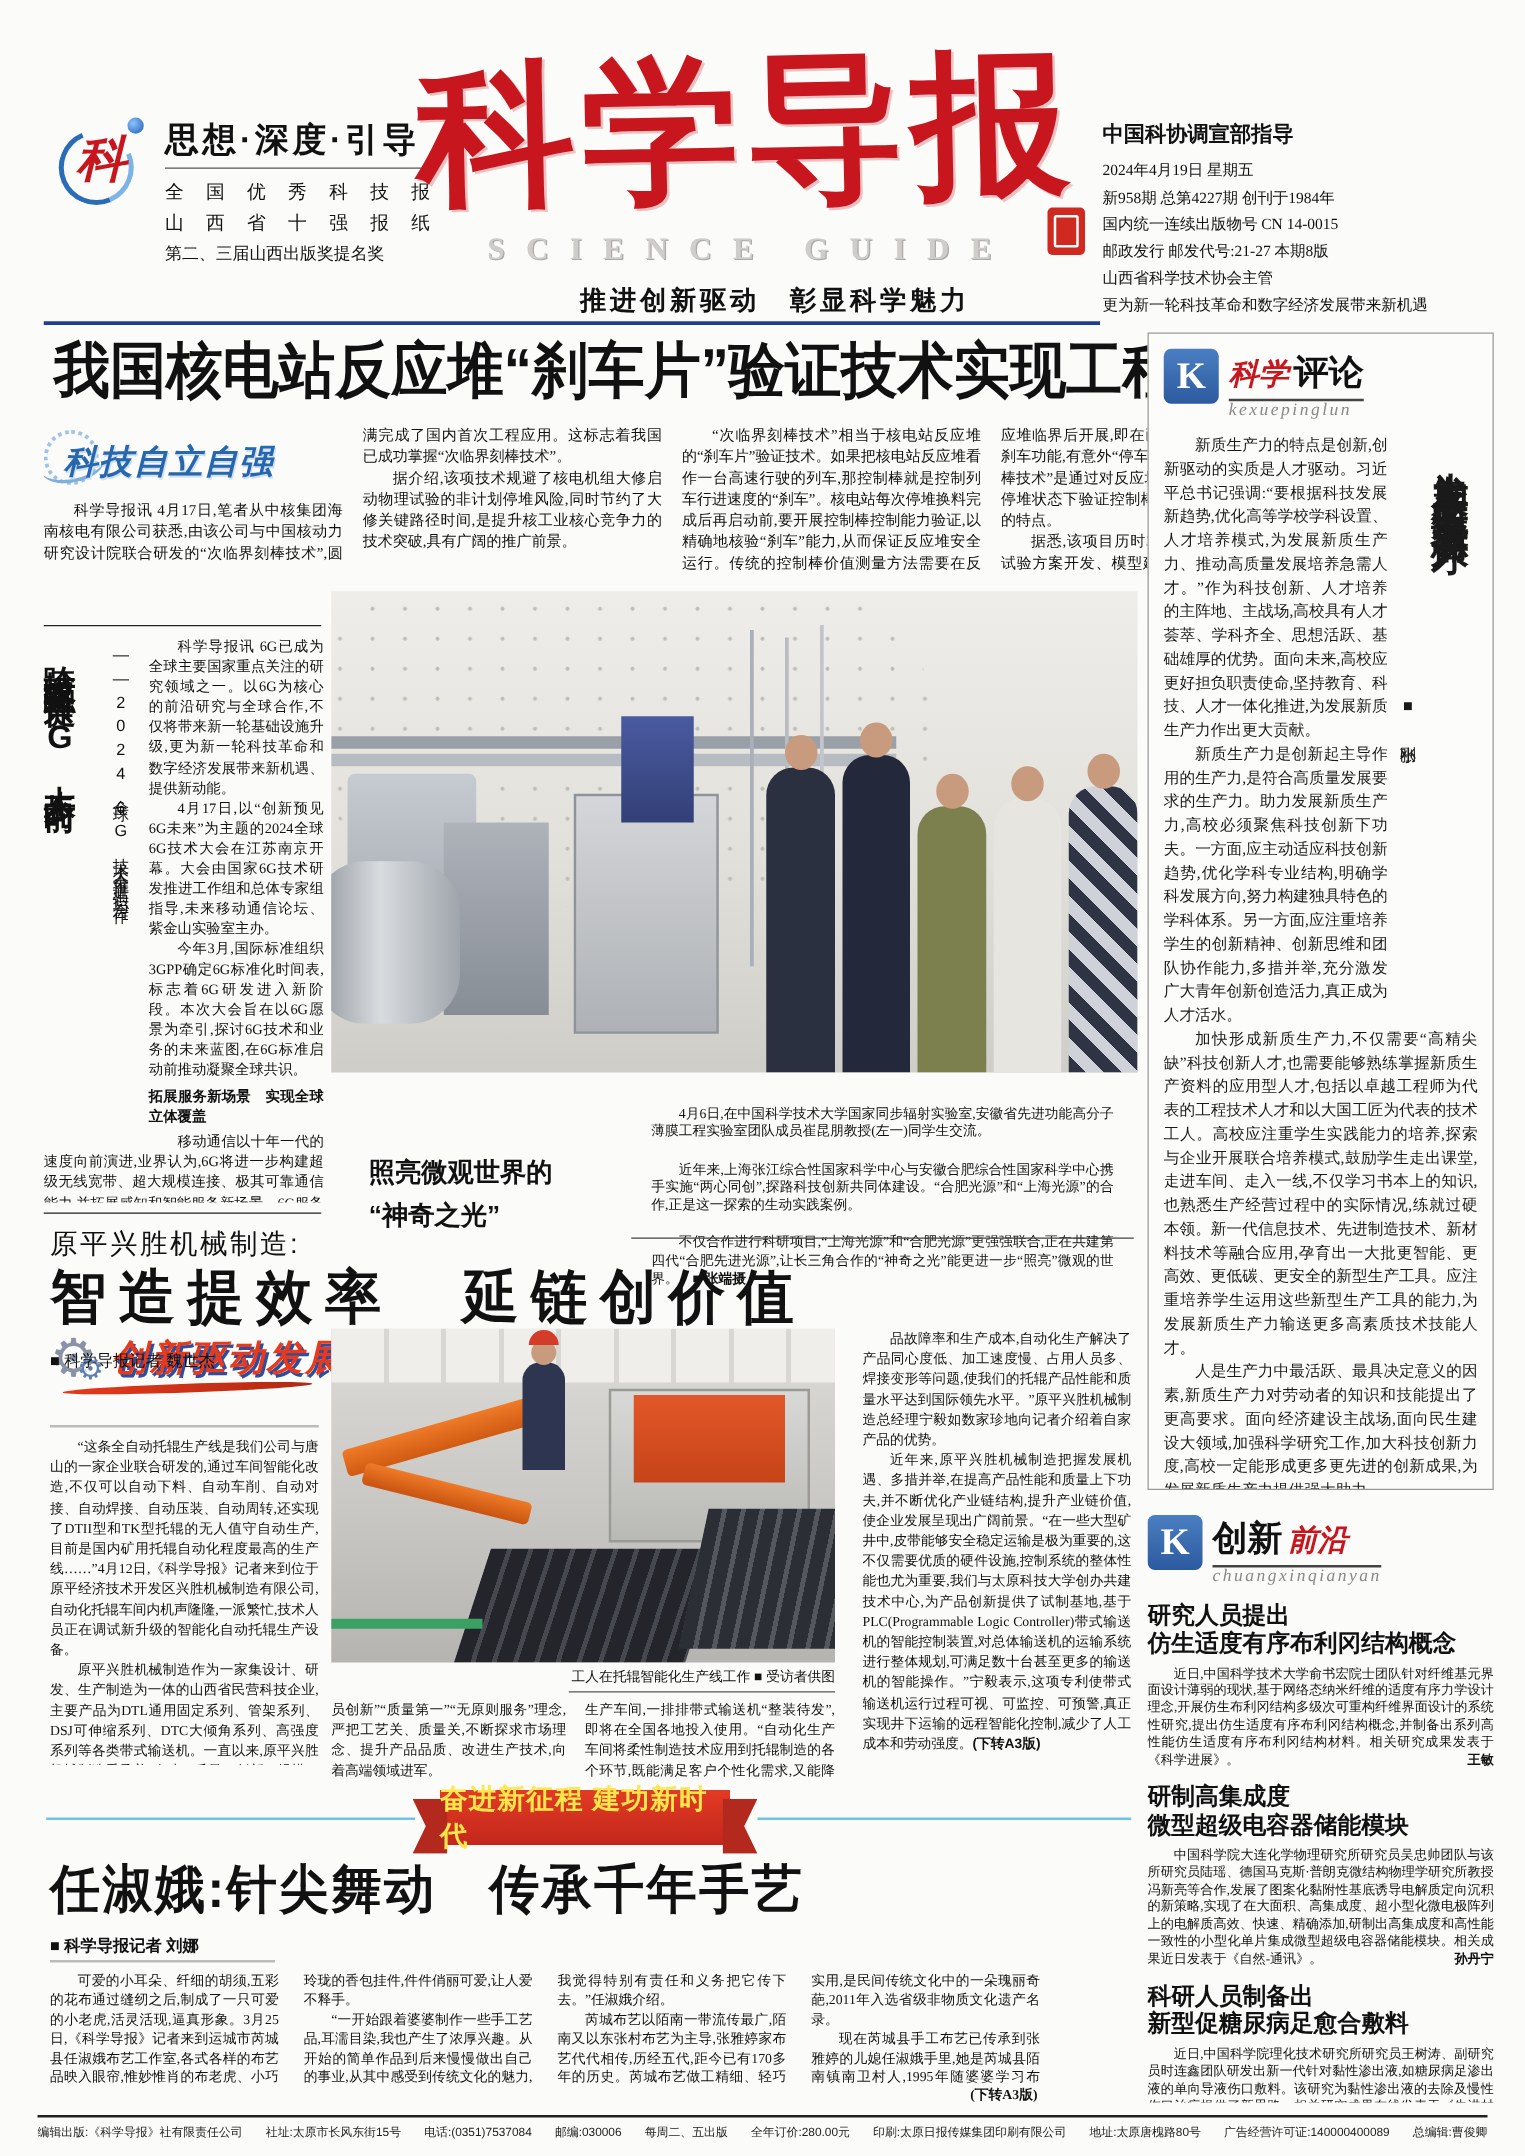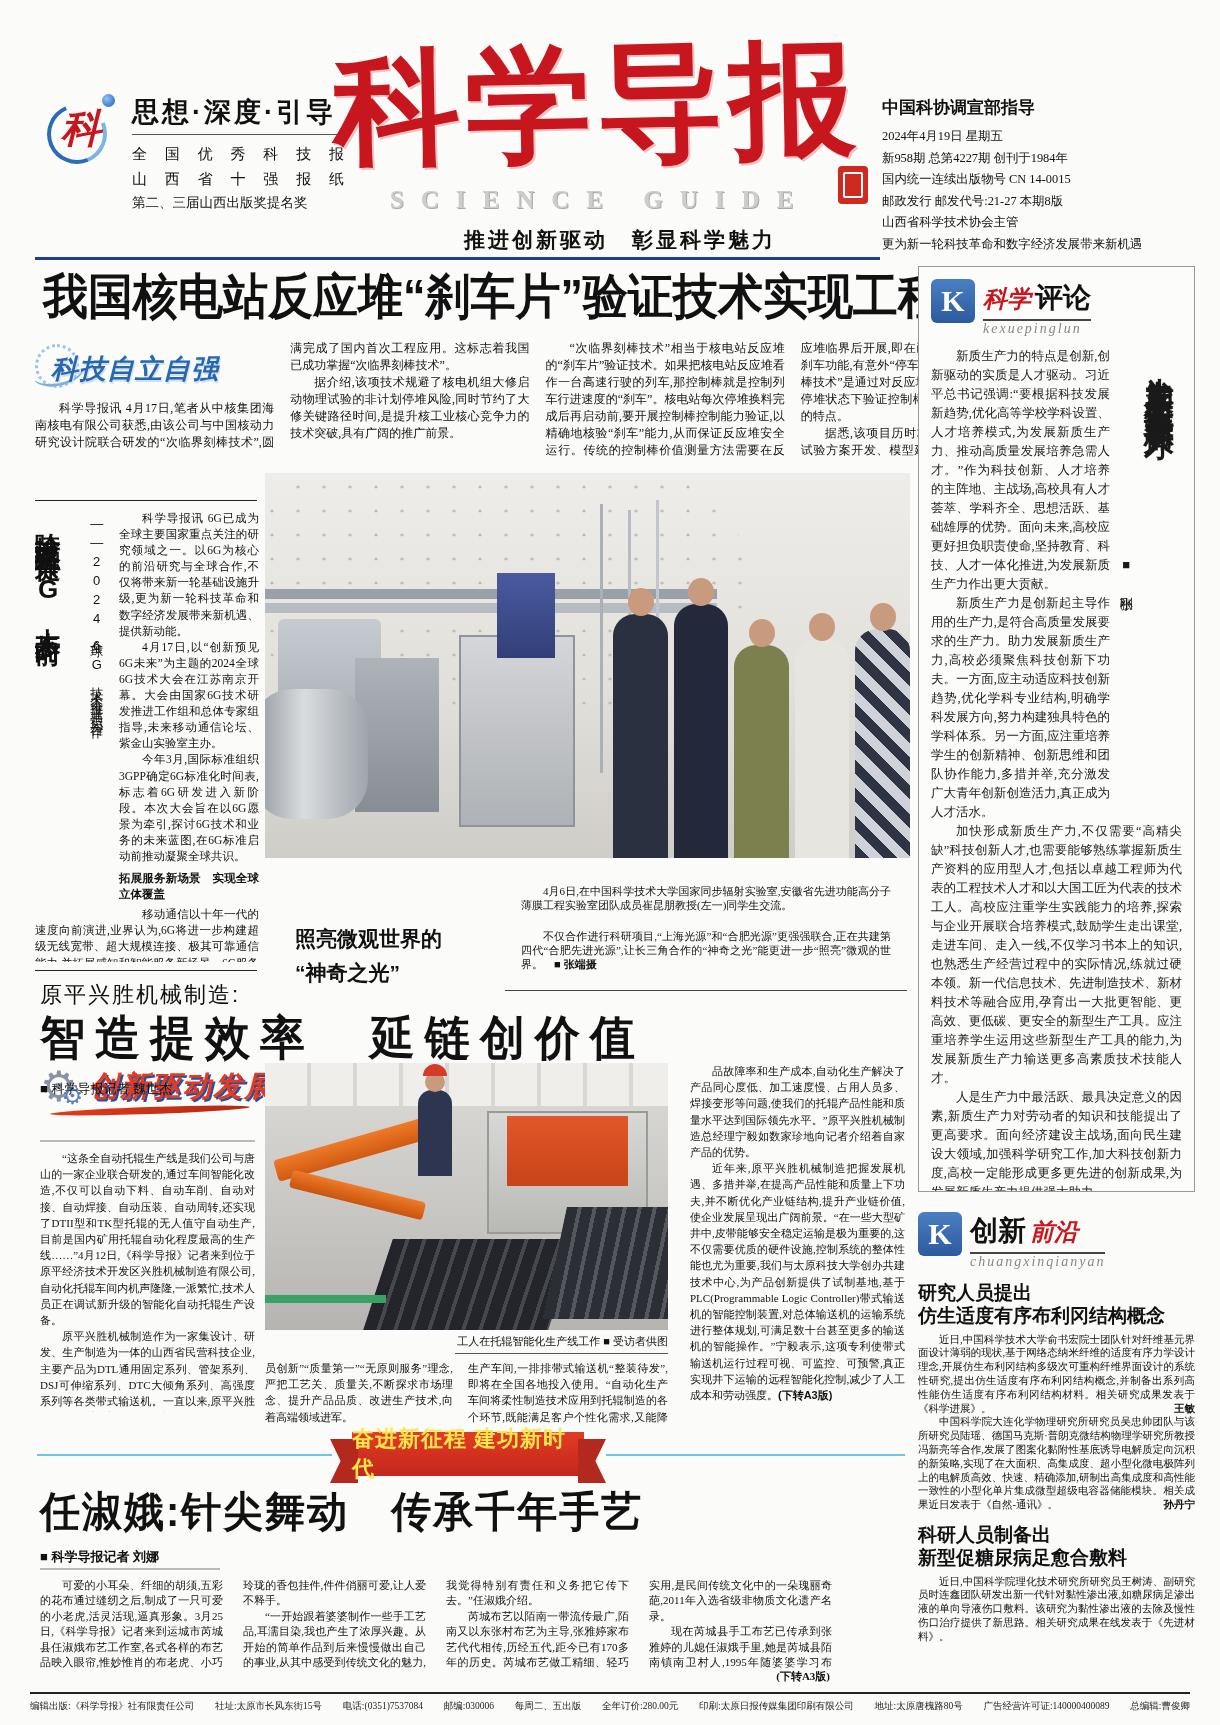--- a/index.html
+++ b/index.html
@@ -188,21 +188,21 @@
   .frontier{position:absolute;left:918px;top:1212px;width:277px;height:470px;overflow:hidden;}
   .frontier .sec-logo{margin-bottom:4px;}
   .f-title{font-size:19px;font-weight:900;line-height:1.2;margin:12px 0 5px;}
   .f-body{margin:0;font-size:10.5px;line-height:13.8px;text-align:justify;text-indent:2em;
      font-family:"Liberation Serif",serif;}
   .f-author{float:right;font-weight:bold;font-family:"Liberation Sans",sans-serif;}
 
   
   .footer-rule{position:absolute;left:30px;top:1692px;width:1160px;height:2px;background:#222;}
   .footer{position:absolute;left:30px;top:1700px;width:1160px;display:flex;justify-content:space-between;
-     font-size:9.5px;white-space:nowrap;color:#222;font-family:Liberation Serif, serif;}
+     font-size:9.5px;white-space:nowrap;color:#222;}
 </style>
 </head>
 <body>
 
 <div id="page" data-name="newspaper-front-page">
 
   <div class="brand-logo" data-name="newspaper-logo-icon">
     <div class="brand-circle" data-name="logo-swirl-icon"></div>
     <div class="brand-char" data-name="logo-character">科</div>
     <div class="brand-dot" data-name="logo-dot-icon"></div>
@@ -272,20 +272,21 @@
       <div class="person pc5" data-name="photo-person"></div>
     </div>
   </div>
 
   <div class="cap-title" data-name="photo-caption-title">
     <div data-name="caption-title-line">照亮微观世界的</div>
     <div data-name="caption-title-line">“神奇之光”</div>
   </div>
   <div class="cap-text" data-name="photo-caption-text">
     <p data-name="caption-paragraph">4月6日,在中国科学技术大学国家同步辐射实验室,安徽省先进功能高分子薄膜工程实验室团队成员崔昆朋教授(左一)同学生交流。</p>
+    <p data-name="caption-paragraph">近年来,上海张江综合性国家科学中心与安徽合肥综合性国家科学中心携手实施“两心同创”,探路科技创新共同体建设。“合肥光源”和“上海光源”的合作,正是这一探索的生动实践案例。</p>
     <p data-name="caption-paragraph"><span data-name="caption-paragraph-text">不仅合作进行科研项目,“上海光源”和“合肥光源”更强强联合,正在共建第四代“合肥先进光源”,让长三角合作的“神奇之光”能更进一步“照亮”微观的世界。</span>　<span class="credit" data-name="photo-credit">■ 张端摄</span></p>
   </div>
   <div class="cap-rule" data-name="caption-divider"></div>
 
   <div class="comment-box" data-name="science-comment-section">
     <div class="sec-logo" data-name="comment-logo">
       <div class="kbadge" data-name="k-badge-icon">K</div>
       <div data-name="comment-logo-text">
         <div class="sec-logo-top" data-name="comment-logo-title">
           <span class="red-script" data-name="logo-word-red">科学</span>
@@ -370,20 +371,24 @@
           <span class="red-script" data-name="logo-word-red">前沿</span>
         </div>
         <div class="sec-pinyin" data-name="frontier-logo-pinyin">chuangxinqianyan</div>
       </div>
     </div>
     <div class="f-title" data-name="frontier-article-title">
       <div data-name="title-line">研究人员提出</div>
       <div data-name="title-line">仿生适度有序布利冈结构概念</div>
     </div>
     <p class="f-body" data-name="frontier-article-body"><span data-name="frontier-body-text">近日,中国科学技术大学俞书宏院士团队针对纤维基元界面设计薄弱的现状,基于网络态纳米纤维的适度有序力学设计理念,开展仿生布利冈结构多级次可重构纤维界面设计的系统性研究,提出仿生适度有序布利冈结构概念,并制备出系列高性能仿生适度有序布利冈结构材料。相关研究成果发表于《科学进展》。</span><span class="f-author" data-name="frontier-article-author">王敏</span></p>
+    <div class="f-title" data-name="frontier-article-title">
+      <div data-name="title-line">研制高集成度</div>
+      <div data-name="title-line">微型超级电容器储能模块</div>
+    </div>
     <p class="f-body" data-name="frontier-article-body"><span data-name="frontier-body-text">中国科学院大连化学物理研究所研究员吴忠帅团队与该所研究员陆瑶、德国马克斯·普朗克微结构物理学研究所教授冯新亮等合作,发展了图案化黏附性基底诱导电解质定向沉积的新策略,实现了在大面积、高集成度、超小型化微电极阵列上的电解质高效、快速、精确添加,研制出高集成度和高性能一致性的小型化单片集成微型超级电容器储能模块。相关成果近日发表于《自然-通讯》。</span><span class="f-author" data-name="frontier-article-author">孙丹宁</span></p>
     <div class="f-title" data-name="frontier-article-title">
       <div data-name="title-line">科研人员制备出</div>
       <div data-name="title-line">新型促糖尿病足愈合敷料</div>
     </div>
     <p class="f-body" data-name="frontier-article-body"><span data-name="frontier-body-text">近日,中国科学院理化技术研究所研究员王树涛、副研究员时连鑫团队研发出新一代针对黏性渗出液,如糖尿病足渗出液的单向导液伤口敷料。该研究为黏性渗出液的去除及慢性伤口治疗提供了新思路。相关研究成果在线发表于《先进材料》。</span></p>
   </div>
 
   <div class="footer-rule" data-name="footer-divider"></div>
   <div class="footer" data-name="footer-info">

